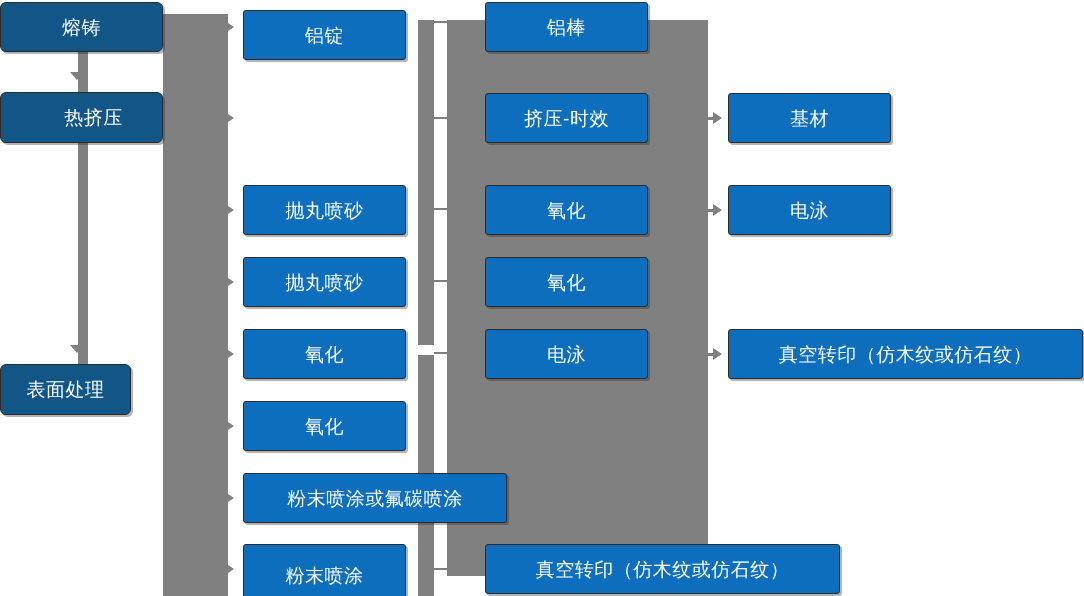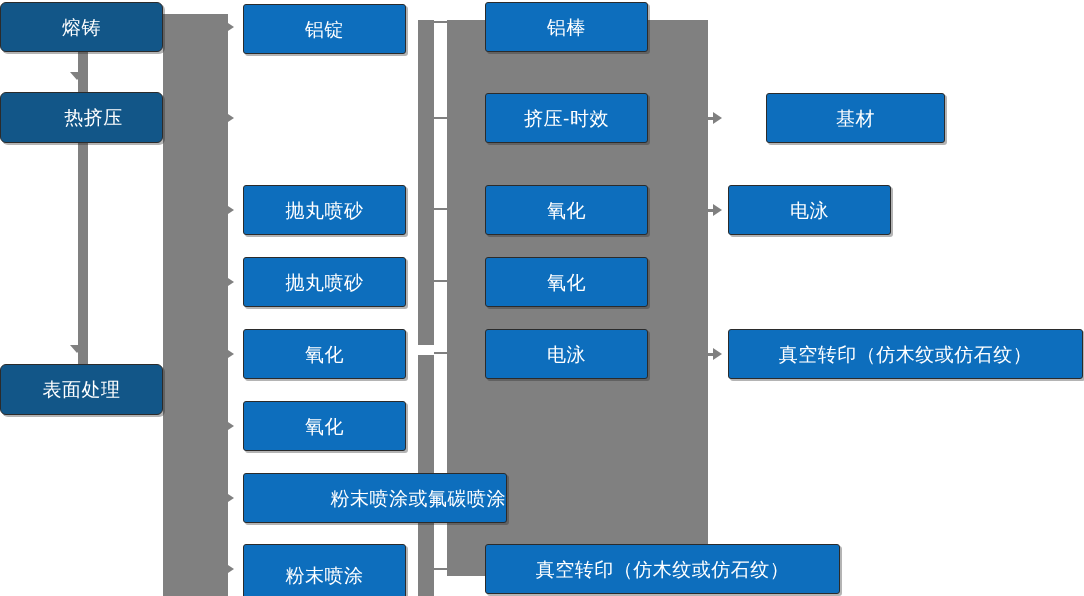--- a/index.html
+++ b/index.html
@@ -130,46 +130,46 @@
   <div class="arrowhead-right" style="left:713px; top:348px;"></div>
 
   <div class="box box-dark" style="left:0px; top:2px; width:163px; height:50px;">
     <span>熔铸</span>
   </div>
 
   <div class="box box-dark" style="left:0px; top:92px; width:163px; height:51px;padding-left:24px;">
     <span>热挤压</span>
   </div>
 
-  <div class="box box-dark" style="left:0px; top:364px; width:163px; height:51px;">
+  <div class="box box-dark" style="left:0px; top:364px; width:131px; height:51px;">
     <span>表面处理</span>
   </div>
 
-  <div class="box box-bright" style="left:243px; top:4px; width:163px; height:50px;">
+  <div class="box box-bright" style="left:243px; top:10px; width:163px; height:50px;">
     <span>铝锭</span>
   </div>
 
 
   <div class="box box-bright" style="left:243px; top:185px; width:163px; height:50px;">
     <span>抛丸喷砂</span>
   </div>
 
   <div class="box box-bright" style="left:243px; top:257px; width:163px; height:50px;">
     <span>抛丸喷砂</span>
   </div>
 
   <div class="box box-bright" style="left:243px; top:329px; width:163px; height:50px;">
     <span>氧化</span>
   </div>
 
   <div class="box box-bright" style="left:243px; top:401px; width:163px; height:50px;">
     <span>氧化</span>
   </div>
 
-  <div class="box box-bright" style="left:243px; top:473px; width:264px; height:50px;justify-content:flex-end;">
+  <div class="box box-bright" style="left:243px; top:473px; width:264px; height:50px;">
     <span>粉末喷涂或氟碳喷涂</span>
   </div>
 
   <div class="box box-bright" style="left:243px; top:544px; width:163px; height:62px;">
     <span>粉末喷涂</span>
   </div>
 
   <div class="box box-bright" style="left:485px; top:93px; width:163px; height:50px;">
     <span>挤压-时效</span>
   </div>
@@ -187,21 +187,21 @@
   </div>
 
   <div class="box box-bright" style="left:485px; top:329px; width:163px; height:50px;">
     <span>电泳</span>
   </div>
 
   <div class="box box-bright" style="left:485px; top:544px; width:355px; height:50px;">
     <span>真空转印（仿木纹或仿石纹）</span>
   </div>
 
-  <div class="box box-bright" style="left:728px; top:93px; width:179px; height:50px;margin-left:38px;">
+  <div class="box box-bright" style="left:728px; top:93px; width:163px; height:50px;">
     <span>基材</span>
   </div>
 
   <div class="box box-bright" style="left:728px; top:185px; width:163px; height:50px;">
     <span>电泳</span>
   </div>
 
   <div class="box box-bright" style="left:728px; top:329px; width:355px; height:50px;">
     <span>真空转印（仿木纹或仿石纹）</span>
   </div>

